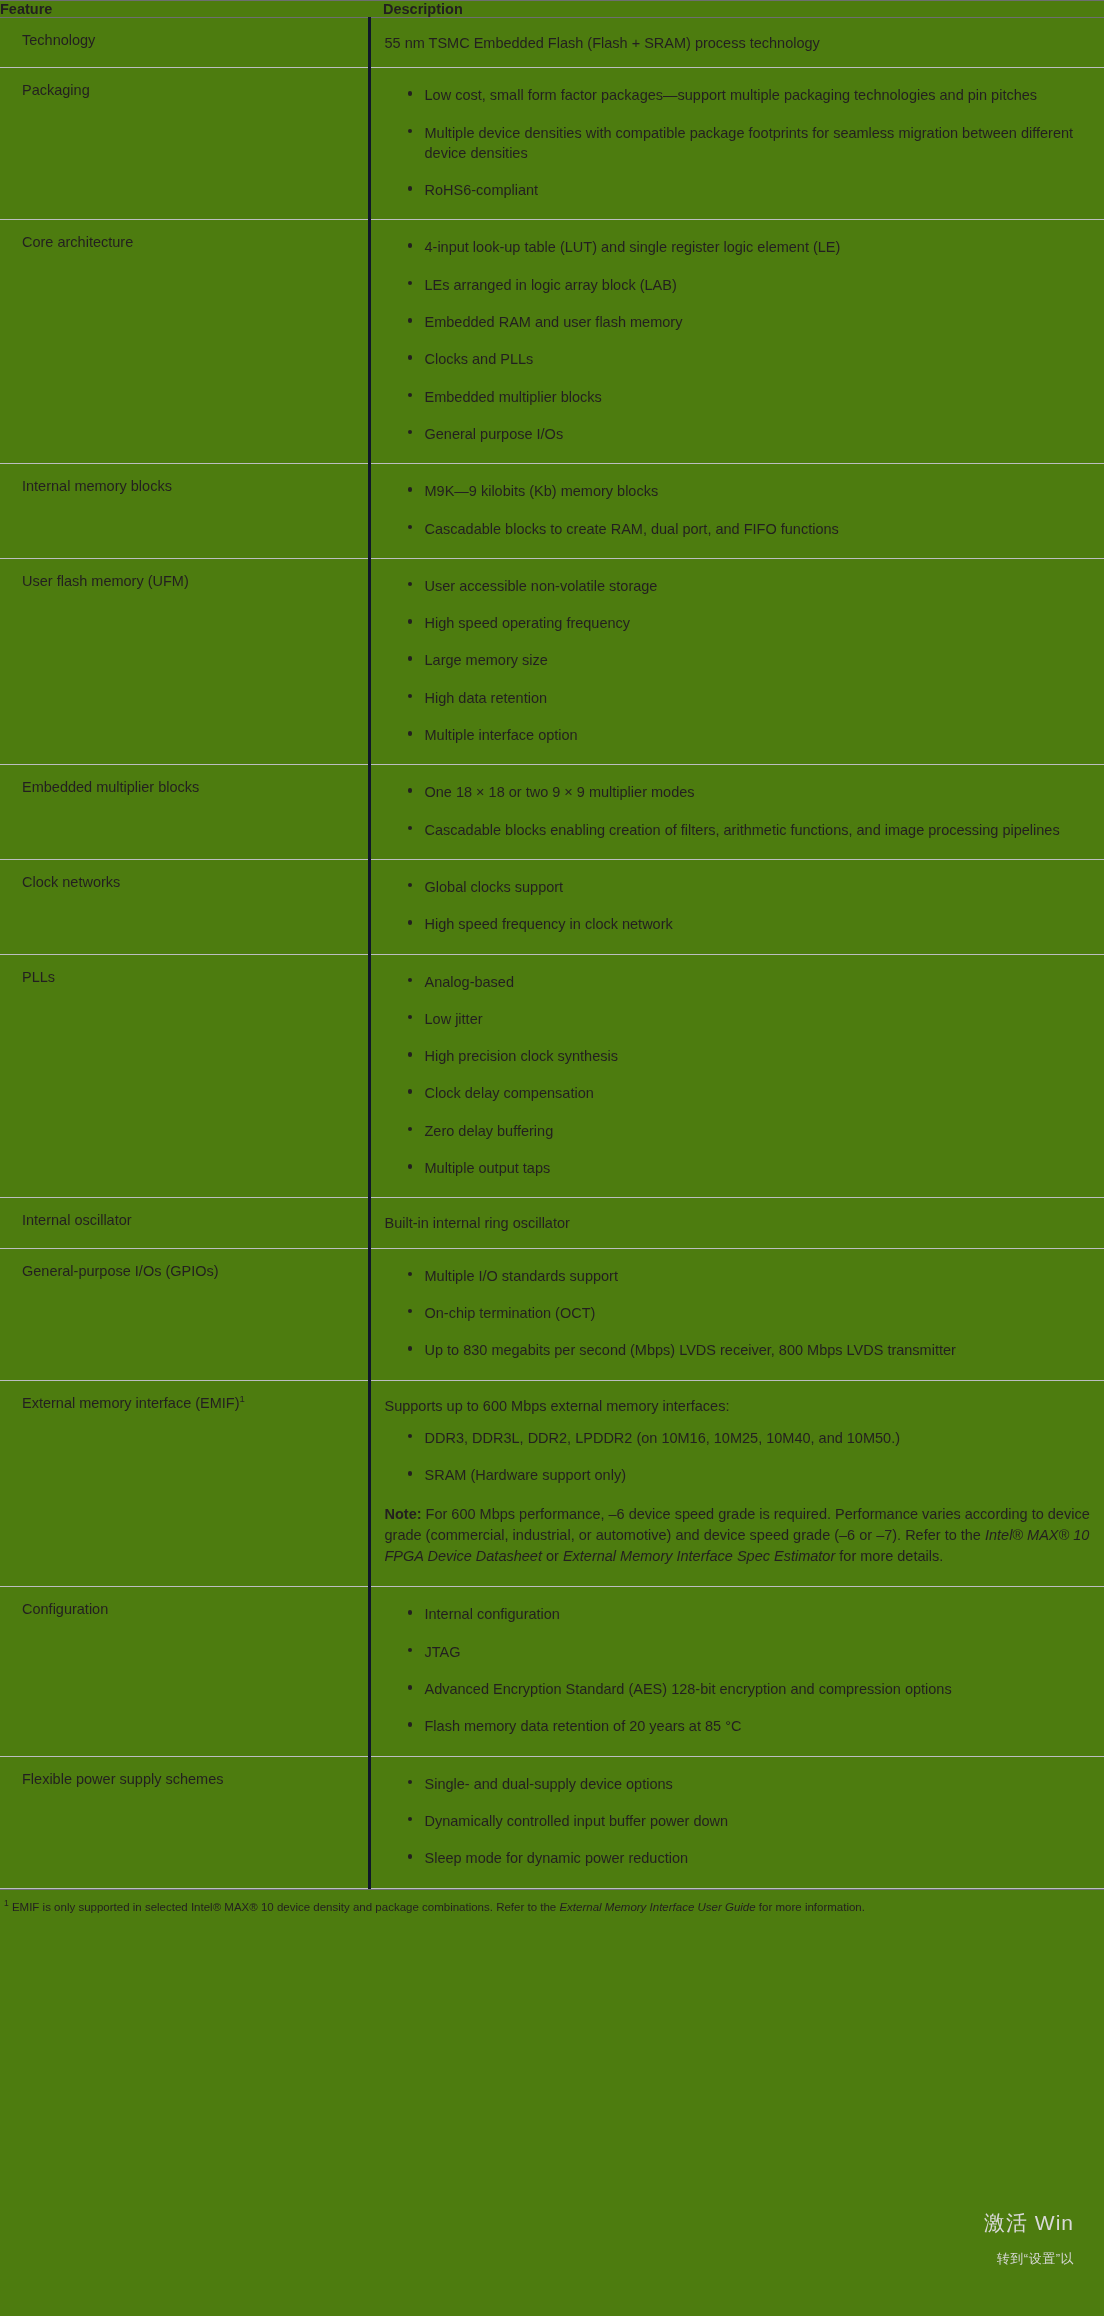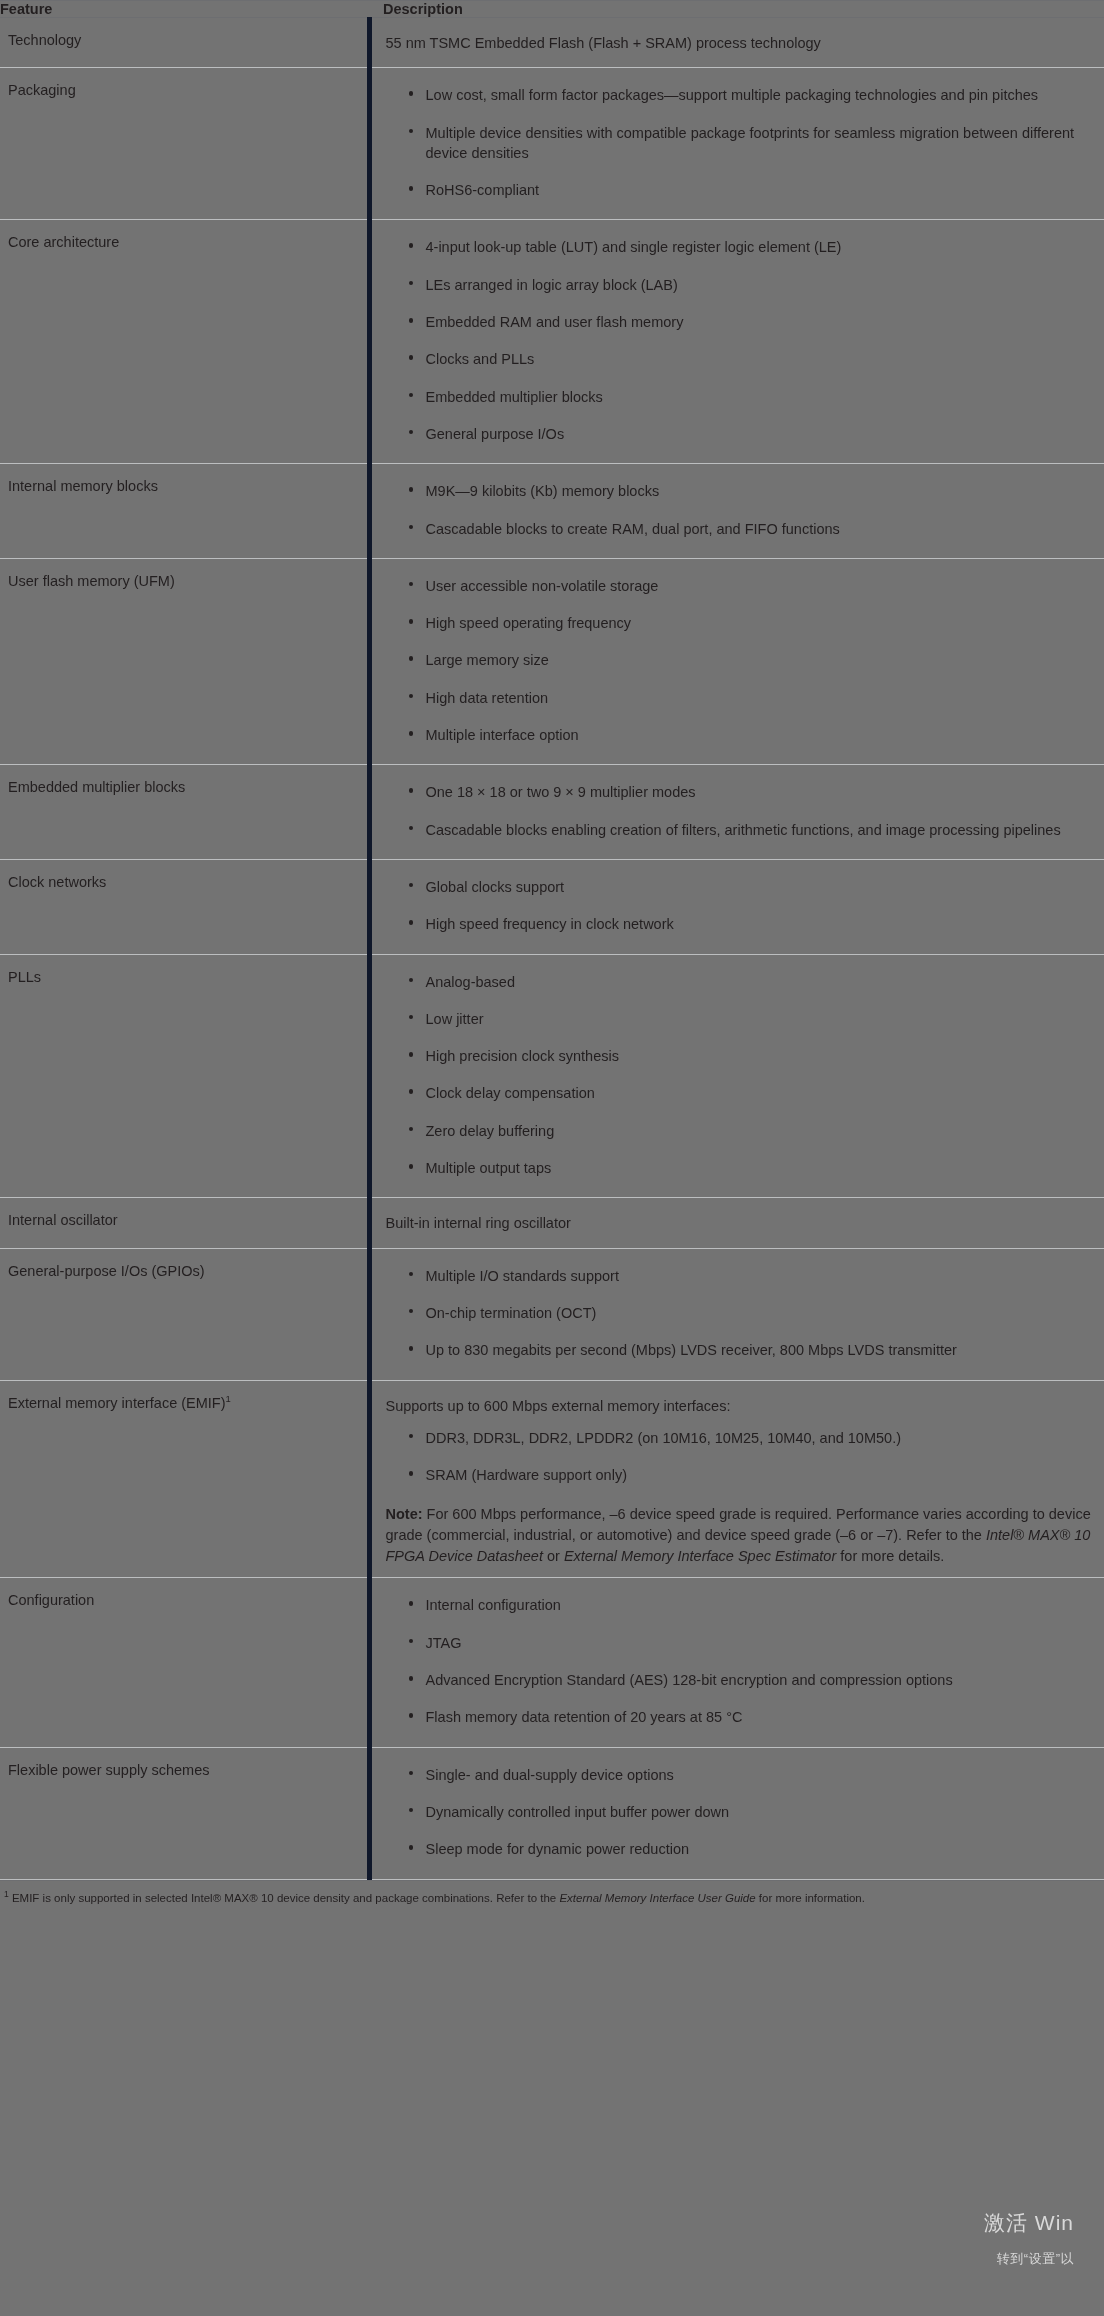--- a/index.html
+++ b/index.html
@@ -12,21 +12,21 @@
     font-family: "Liberation Sans", sans-serif;
     color: #231f20;
     -webkit-font-smoothing: antialiased;
   }
   .page {
     width: 1104px;
     min-height: 2316px;
     position: relative;
     box-sizing: border-box;
     padding: 0;
-    background: #737373;
+    background: #4d7c0f;
   }
   table.feature-table {
     width: 1104px;
     border-collapse: collapse;
     table-layout: fixed;
     font-size: 14.5px;
   }
   table.feature-table col.c1 { width: 369px; }
   table.feature-table col.c2 { width: 735px; }
 
@@ -45,22 +45,22 @@
     color: #231f20;
   }
   .hdr-row th.col2 {
     padding-left: 14px;
   }
   tbody tr td {
     border-bottom: 1px solid #bcbec0;
     border-right: none;
   }
   tbody tr td.col1 {
-    border-right: 5px solid #0f172a;
-    padding: 13px 10px 14px 8px;
+    border-right: 3px solid #0f172a;
+    padding: 13px 10px 14px 22px;
     font-size: 14.5px;
     line-height: 1.35;
     color: #231f20;
   }
   tbody tr td.col2 {
     padding: 9px 10px 10px 14px;
     font-size: 14.5px;
     line-height: 1.4;
     color: #231f20;
   }
@@ -87,21 +87,21 @@
     width: 4.5px;
     height: 4.5px;
     background: #231f20;
     border-radius: 50%;
   }
   td.col2 .single-line {
     padding-top: 4px;
     padding-bottom: 2px;
   }
   .note-block {
-    margin: 10px 0 0 0;
+    margin: 10px 0 9px 0;
     line-height: 1.45;
   }
   .note-block b { font-weight: bold; }
   .note-block i { font-style: italic; }
   sup.fn {
     font-size: 9.5px;
     vertical-align: super;
     line-height: 0;
   }
   .footnote {

